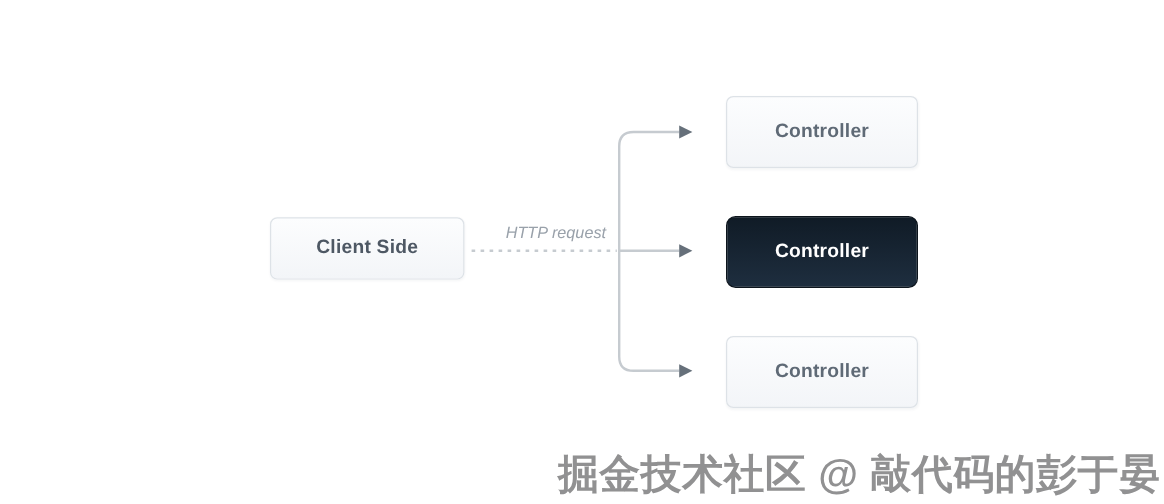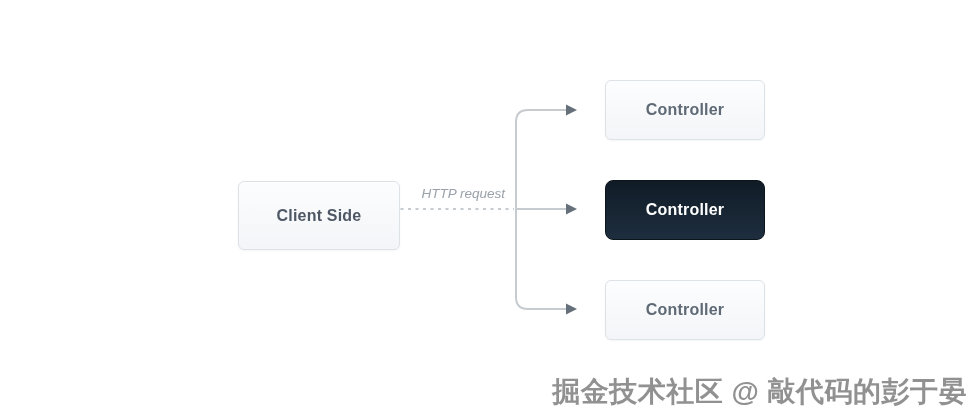--- a/index.html
+++ b/index.html
@@ -35,21 +35,21 @@
   }
   .node.dark {
     background: linear-gradient(180deg, #101b26 0%, #1e2e3f 100%);
     border: 1px solid #0c141c;
     border-radius: 8px;
     color: #ffffff;
     font-size: 16px;
     font-weight: 700;
     letter-spacing: 0.2px;
   }
-  #client-box   { left: 228px; top: 181px; width: 162px; height: 69px; color: #4e5864; justify-content: center; }
+  #client-box   { left: 215px; top: 181px; width: 162px; height: 52px; color: #4e5864; justify-content: center; }
   #controller-1 { left: 595px; top: 80px;  width: 160px; height: 60px; }
   #controller-2 { left: 595px; top: 180px; width: 160px; height: 60px; }
   #controller-3 { left: 595px; top: 280px; width: 160px; height: 60px; }
 
   .edge-label {
     position: absolute;
     left: 395px;
     top: 186px;
     width: 110px;
     text-align: right;
@@ -63,21 +63,21 @@
     left: 0;
     top: 0;
     width: 970px;
     height: 420px;
     pointer-events: none;
   }
   .watermark {
     position: absolute;
     right: 3px;
     top: 373px;
-    font-size: 28px;
+    font-size: 34px;
     font-weight: 700;
     color: #919192;
     text-shadow: 2px 2px 0 #ffffff, 3px 3px 1px rgba(255,255,255,0.85);
     white-space: nowrap;
     letter-spacing: 0.5px;
   }
 </style>
 </head>
 <body>
 

